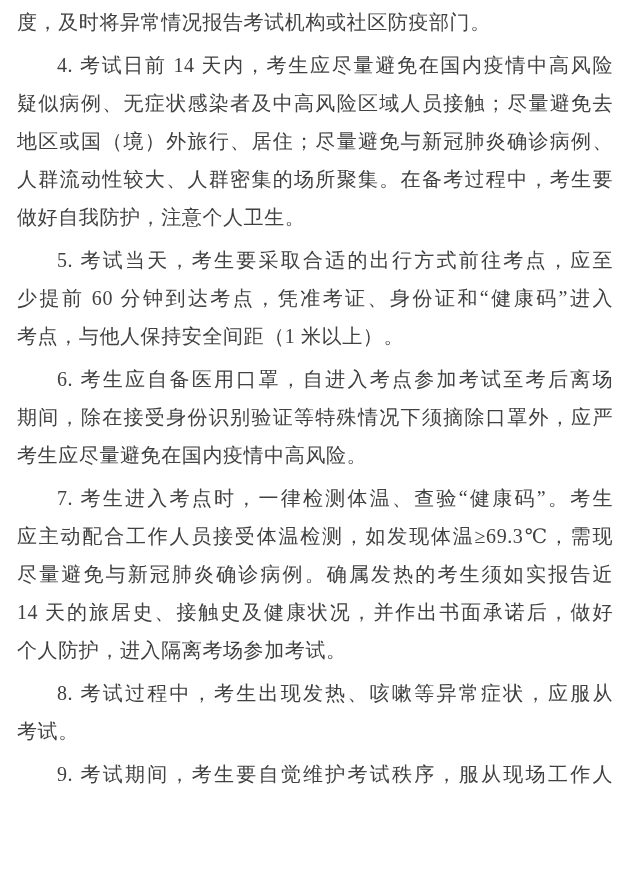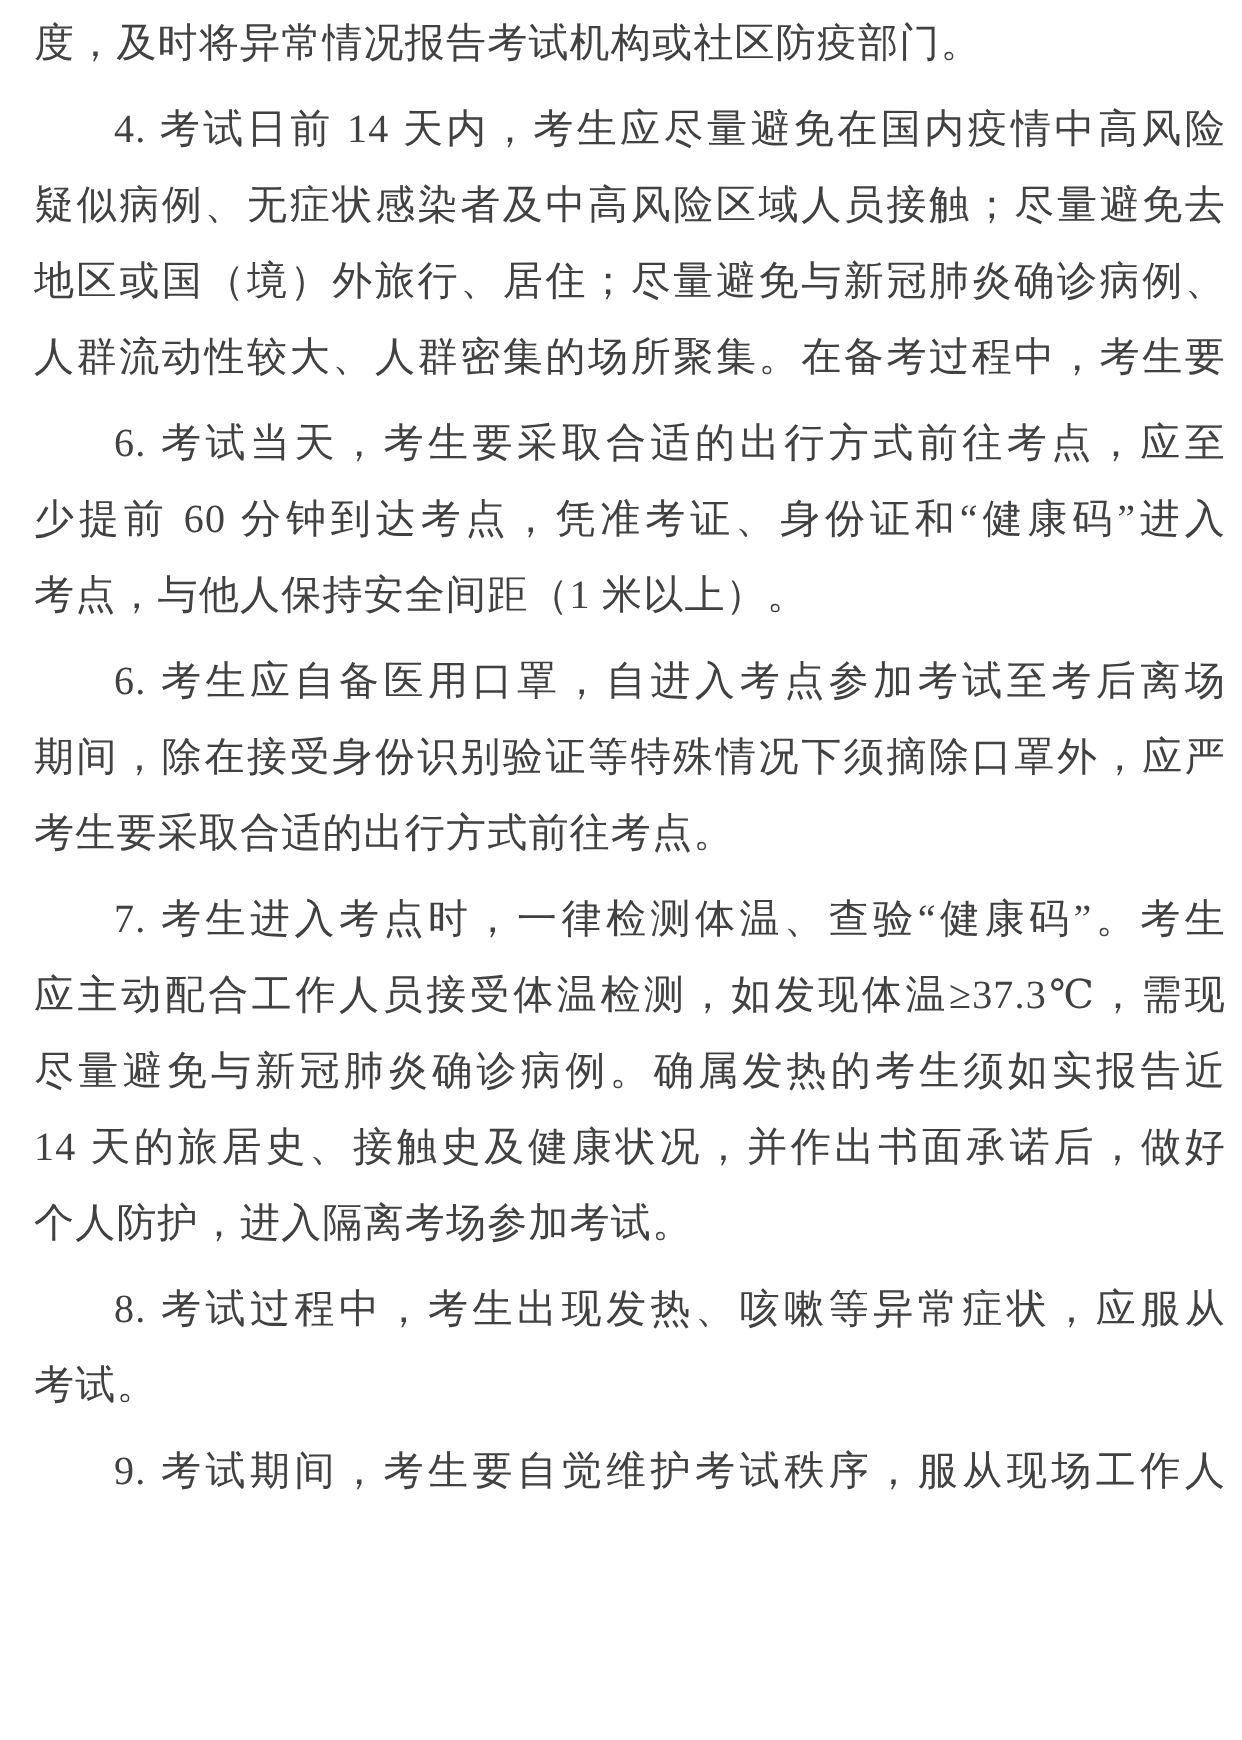--- a/index.html
+++ b/index.html
@@ -44,28 +44,29 @@
 </head>
 <body>
 
 <div class="page">
   <div class="doc-lines">
       <div class="line para-end">度，及时将异常情况报告考试机构或社区防疫部门。</div>
       <div class="line indent para-start">4. 考试日前 14 天内，考生应尽量避免在国内疫情中高风险</div>
       <div class="line">疑似病例、无症状感染者及中高风险区域人员接触；尽量避免去</div>
       <div class="line">地区或国（境）外旅行、居住；尽量避免与新冠肺炎确诊病例、</div>
       <div class="line">人群流动性较大、人群密集的场所聚集。在备考过程中，考生要</div>
-      <div class="line indent para-start">6. 考试当天，考生要采取合适的出行方式前往考点，应至</div>
+      <div class="line para-end">做好自我防护，注意个人卫生。</div>
+      <div class="line indent para-start">5. 考试当天，考生要采取合适的出行方式前往考点，应至</div>
       <div class="line">少提前 60 分钟到达考点，凭准考证、身份证和“健康码”进入</div>
       <div class="line para-end">考点，与他人保持安全间距（1 米以上）。</div>
       <div class="line indent para-start">6. 考生应自备医用口罩，自进入考点参加考试至考后离场</div>
       <div class="line">期间，除在接受身份识别验证等特殊情况下须摘除口罩外，应严</div>
-      <div class="line para-end">考生要采取合适的出行方式前往考点。</div>
+      <div class="line para-end">考生应尽量避免在国内疫情中高风险。</div>
       <div class="line indent para-start">7. 考生进入考点时，一律检测体温、查验“健康码”。考生</div>
-      <div class="line">应主动配合工作人员接受体温检测，如发现体温≥37.3℃，需现</div>
+      <div class="line">应主动配合工作人员接受体温检测，如发现体温≥69.3℃，需现</div>
       <div class="line">尽量避免与新冠肺炎确诊病例。确属发热的考生须如实报告近</div>
       <div class="line">14 天的旅居史、接触史及健康状况，并作出书面承诺后，做好</div>
       <div class="line para-end">个人防护，进入隔离考场参加考试。</div>
       <div class="line indent para-start">8. 考试过程中，考生出现发热、咳嗽等异常症状，应服从</div>
       <div class="line para-end">考试。</div>
       <div class="line indent para-start">9. 考试期间，考生要自觉维护考试秩序，服从现场工作人</div>
     </div>
 </div>
 
 </body></html>

